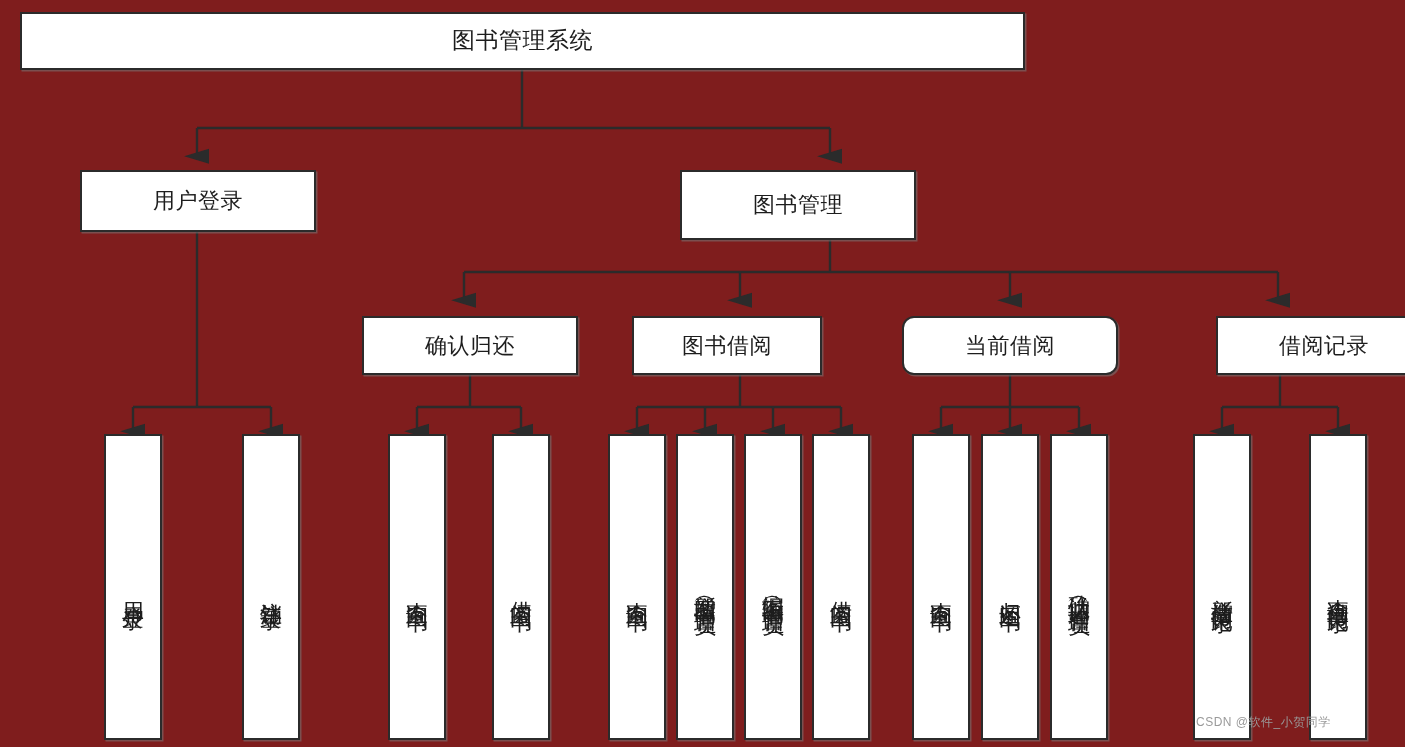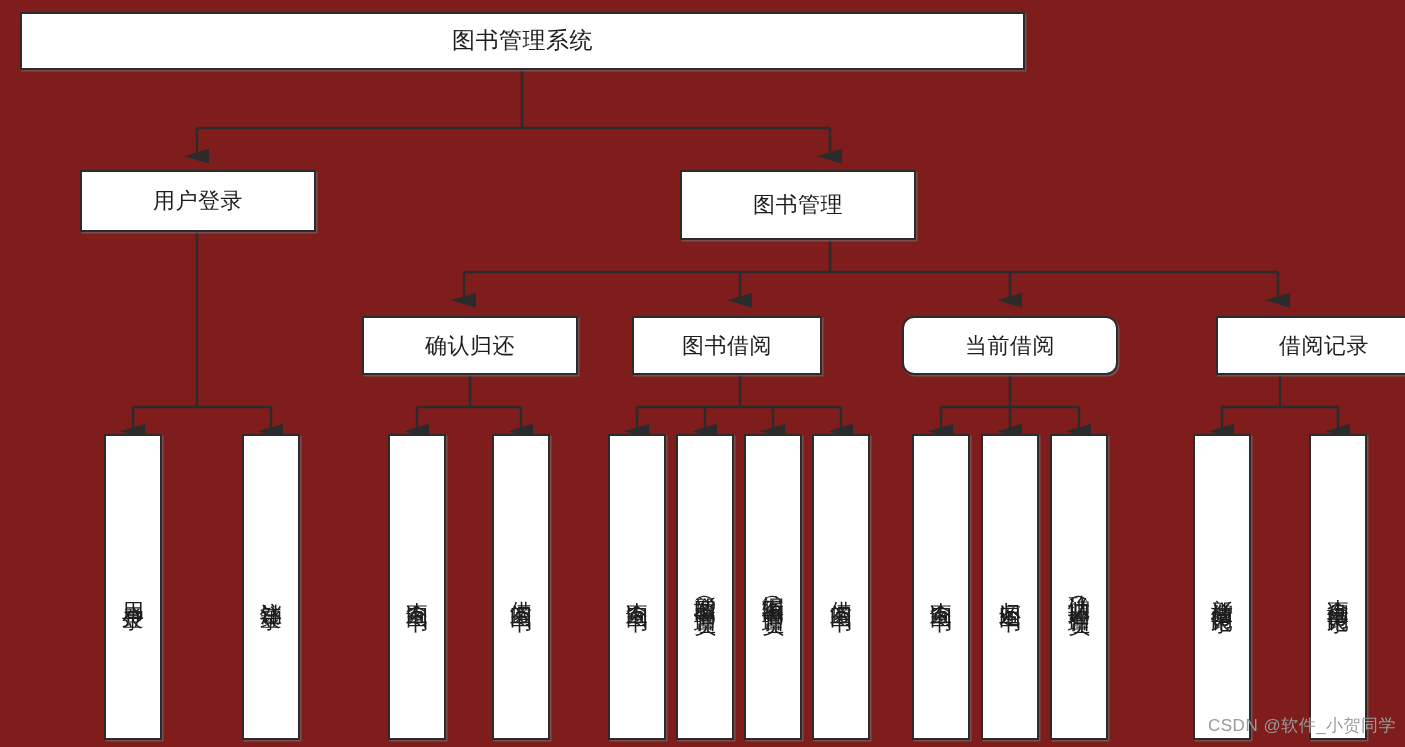--- a/index.html
+++ b/index.html
@@ -57,26 +57,25 @@
   .node.vertical .label {
     writing-mode: vertical-rl;
     text-orientation: upright;
     font-size: 22px;
     letter-spacing: 3px;
     line-height: 1.1;
     max-height: 100%;
   }
   .watermark {
     position: absolute;
-    font-size: 17px;
+    font-size: 12px;
     color: #9a9a9a;
     letter-spacing: 0.5px;
     white-space: nowrap;
     user-select: none;
-    padding-left: 12px;
   }
 </style>
 </head>
 <body>
 
 <div id="diagram-root">
 
   <svg class="connectors" viewBox="0 0 1405 747" xmlns="http://www.w3.org/2000/svg">
     <defs>
       <marker id="arrowhead" markerWidth="10" markerHeight="11" refX="3.4" refY="5.2" orient="auto" markerUnits="strokeWidth">

